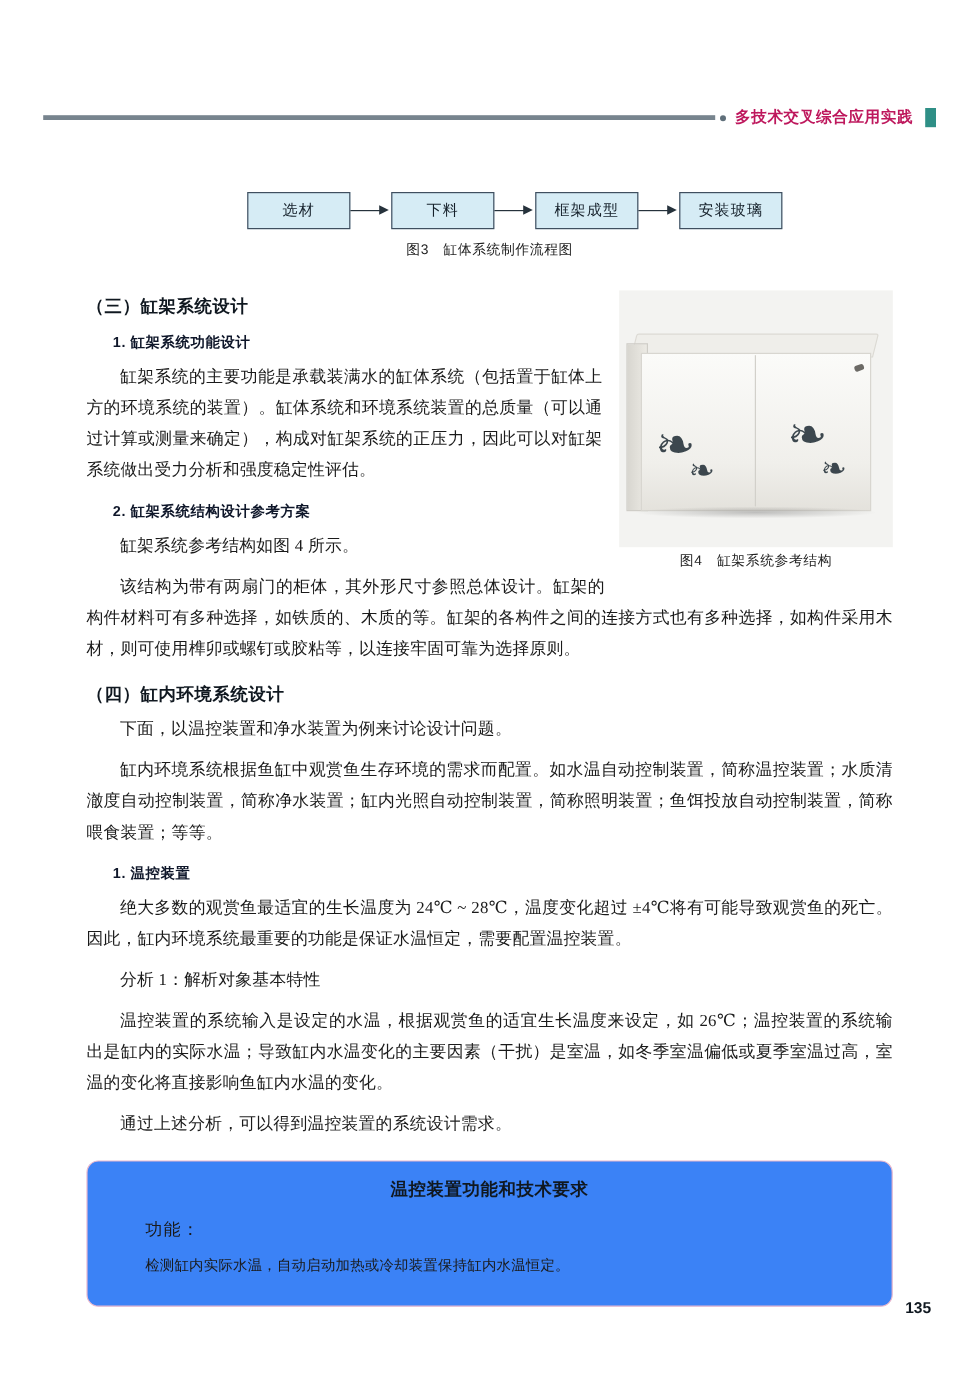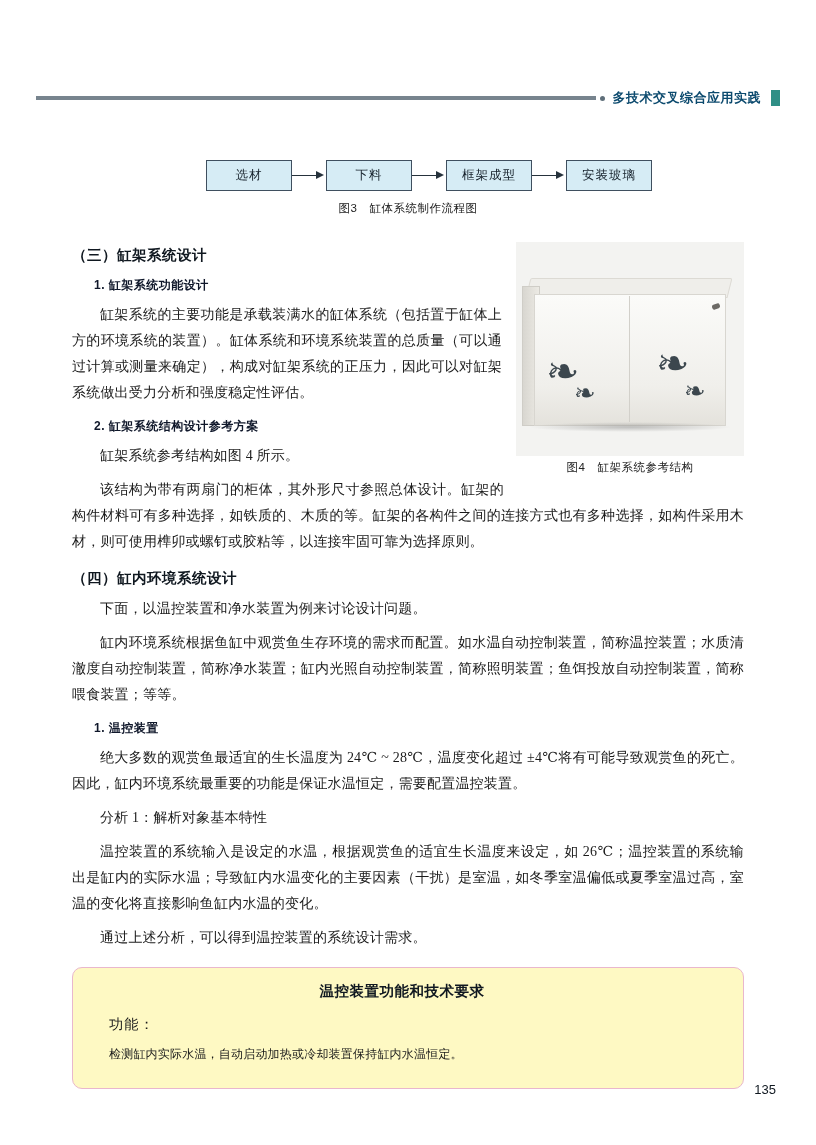--- a/index.html
+++ b/index.html
@@ -43,21 +43,21 @@
     width: 5px;
     height: 5px;
     border-radius: 50%;
     background: #5f6f7a;
     margin-right: 8px;
   }
   .header-title {
     font-family: "Liberation Sans", sans-serif;
     font-weight: bold;
     font-size: 13px;
-    color: #0c4a6e;
+    color: #be185d;
     letter-spacing: .5px;
     white-space: nowrap;
   }
   .header-badge {
     width: 9px;
     height: 16px;
     background: #2f8f86;
     margin-left: 10px;
   }
 
@@ -244,23 +244,23 @@
   .floral.d { left: 168px; top: 132px; font-size: 26px; }
   .fig4-caption {
     margin-top: 4px;
     text-align: center;
   }
 
   
   .callout {
     margin-top: 16px;
     border: 1px solid #e9b7cd;
-    background: #fef9c3;
+    background: #3b82f6;
     border-radius: 10px;
-    padding: 14px 26px 22px 14px;
+    padding: 14px 26px 22px 26px;
     width: 672px;
     box-sizing: border-box;
   }
   .callout-title {
     font-family: "Liberation Sans", sans-serif;
     font-weight: bold;
     font-size: 14.5px;
     text-align: center;
     color: #101820;
     margin-bottom: 14px;
@@ -279,21 +279,21 @@
     text-indent: 22px;
     letter-spacing: .2px;
   }
 
   
   .page-number {
     position: absolute;
     right: 40px;
     bottom: 48px;
     font-family: "Liberation Sans", sans-serif;
-    font-weight: normal;
+    font-weight: bold;
     font-size: 13px;
     color: #101820;
   }
 </style>
 </head>
 <body>
 
 <div class="page">
 
   <div class="header">

